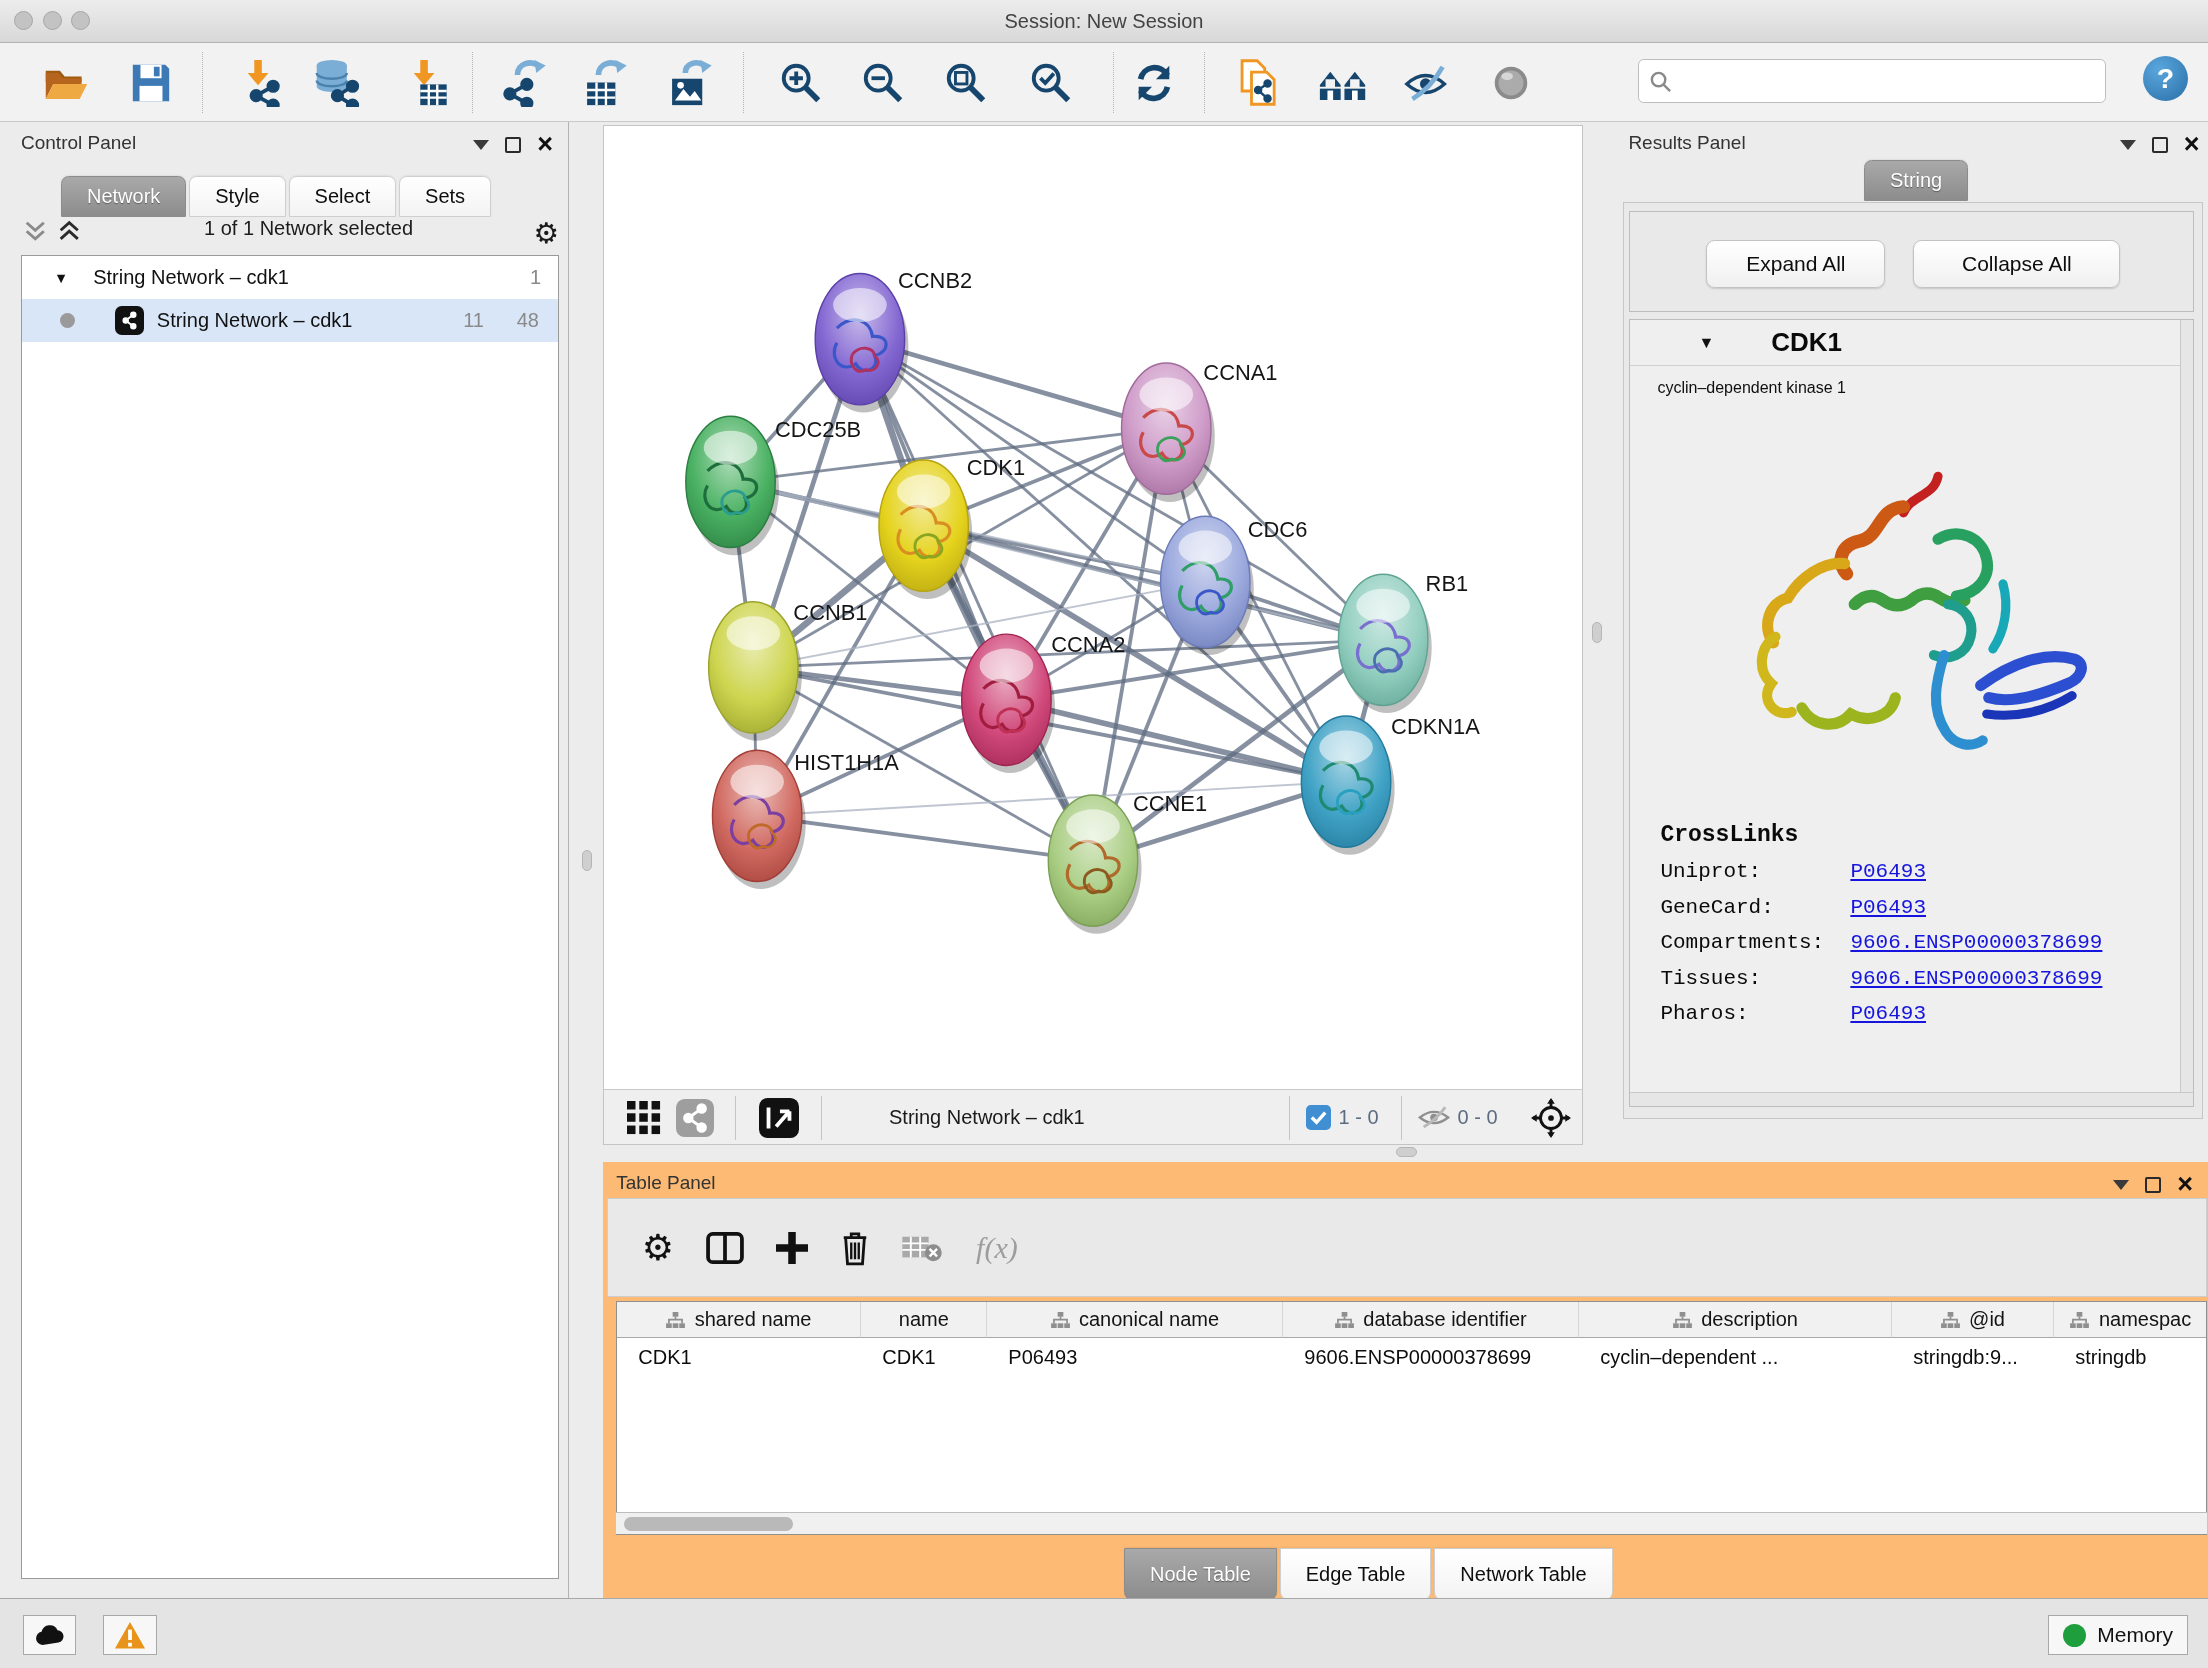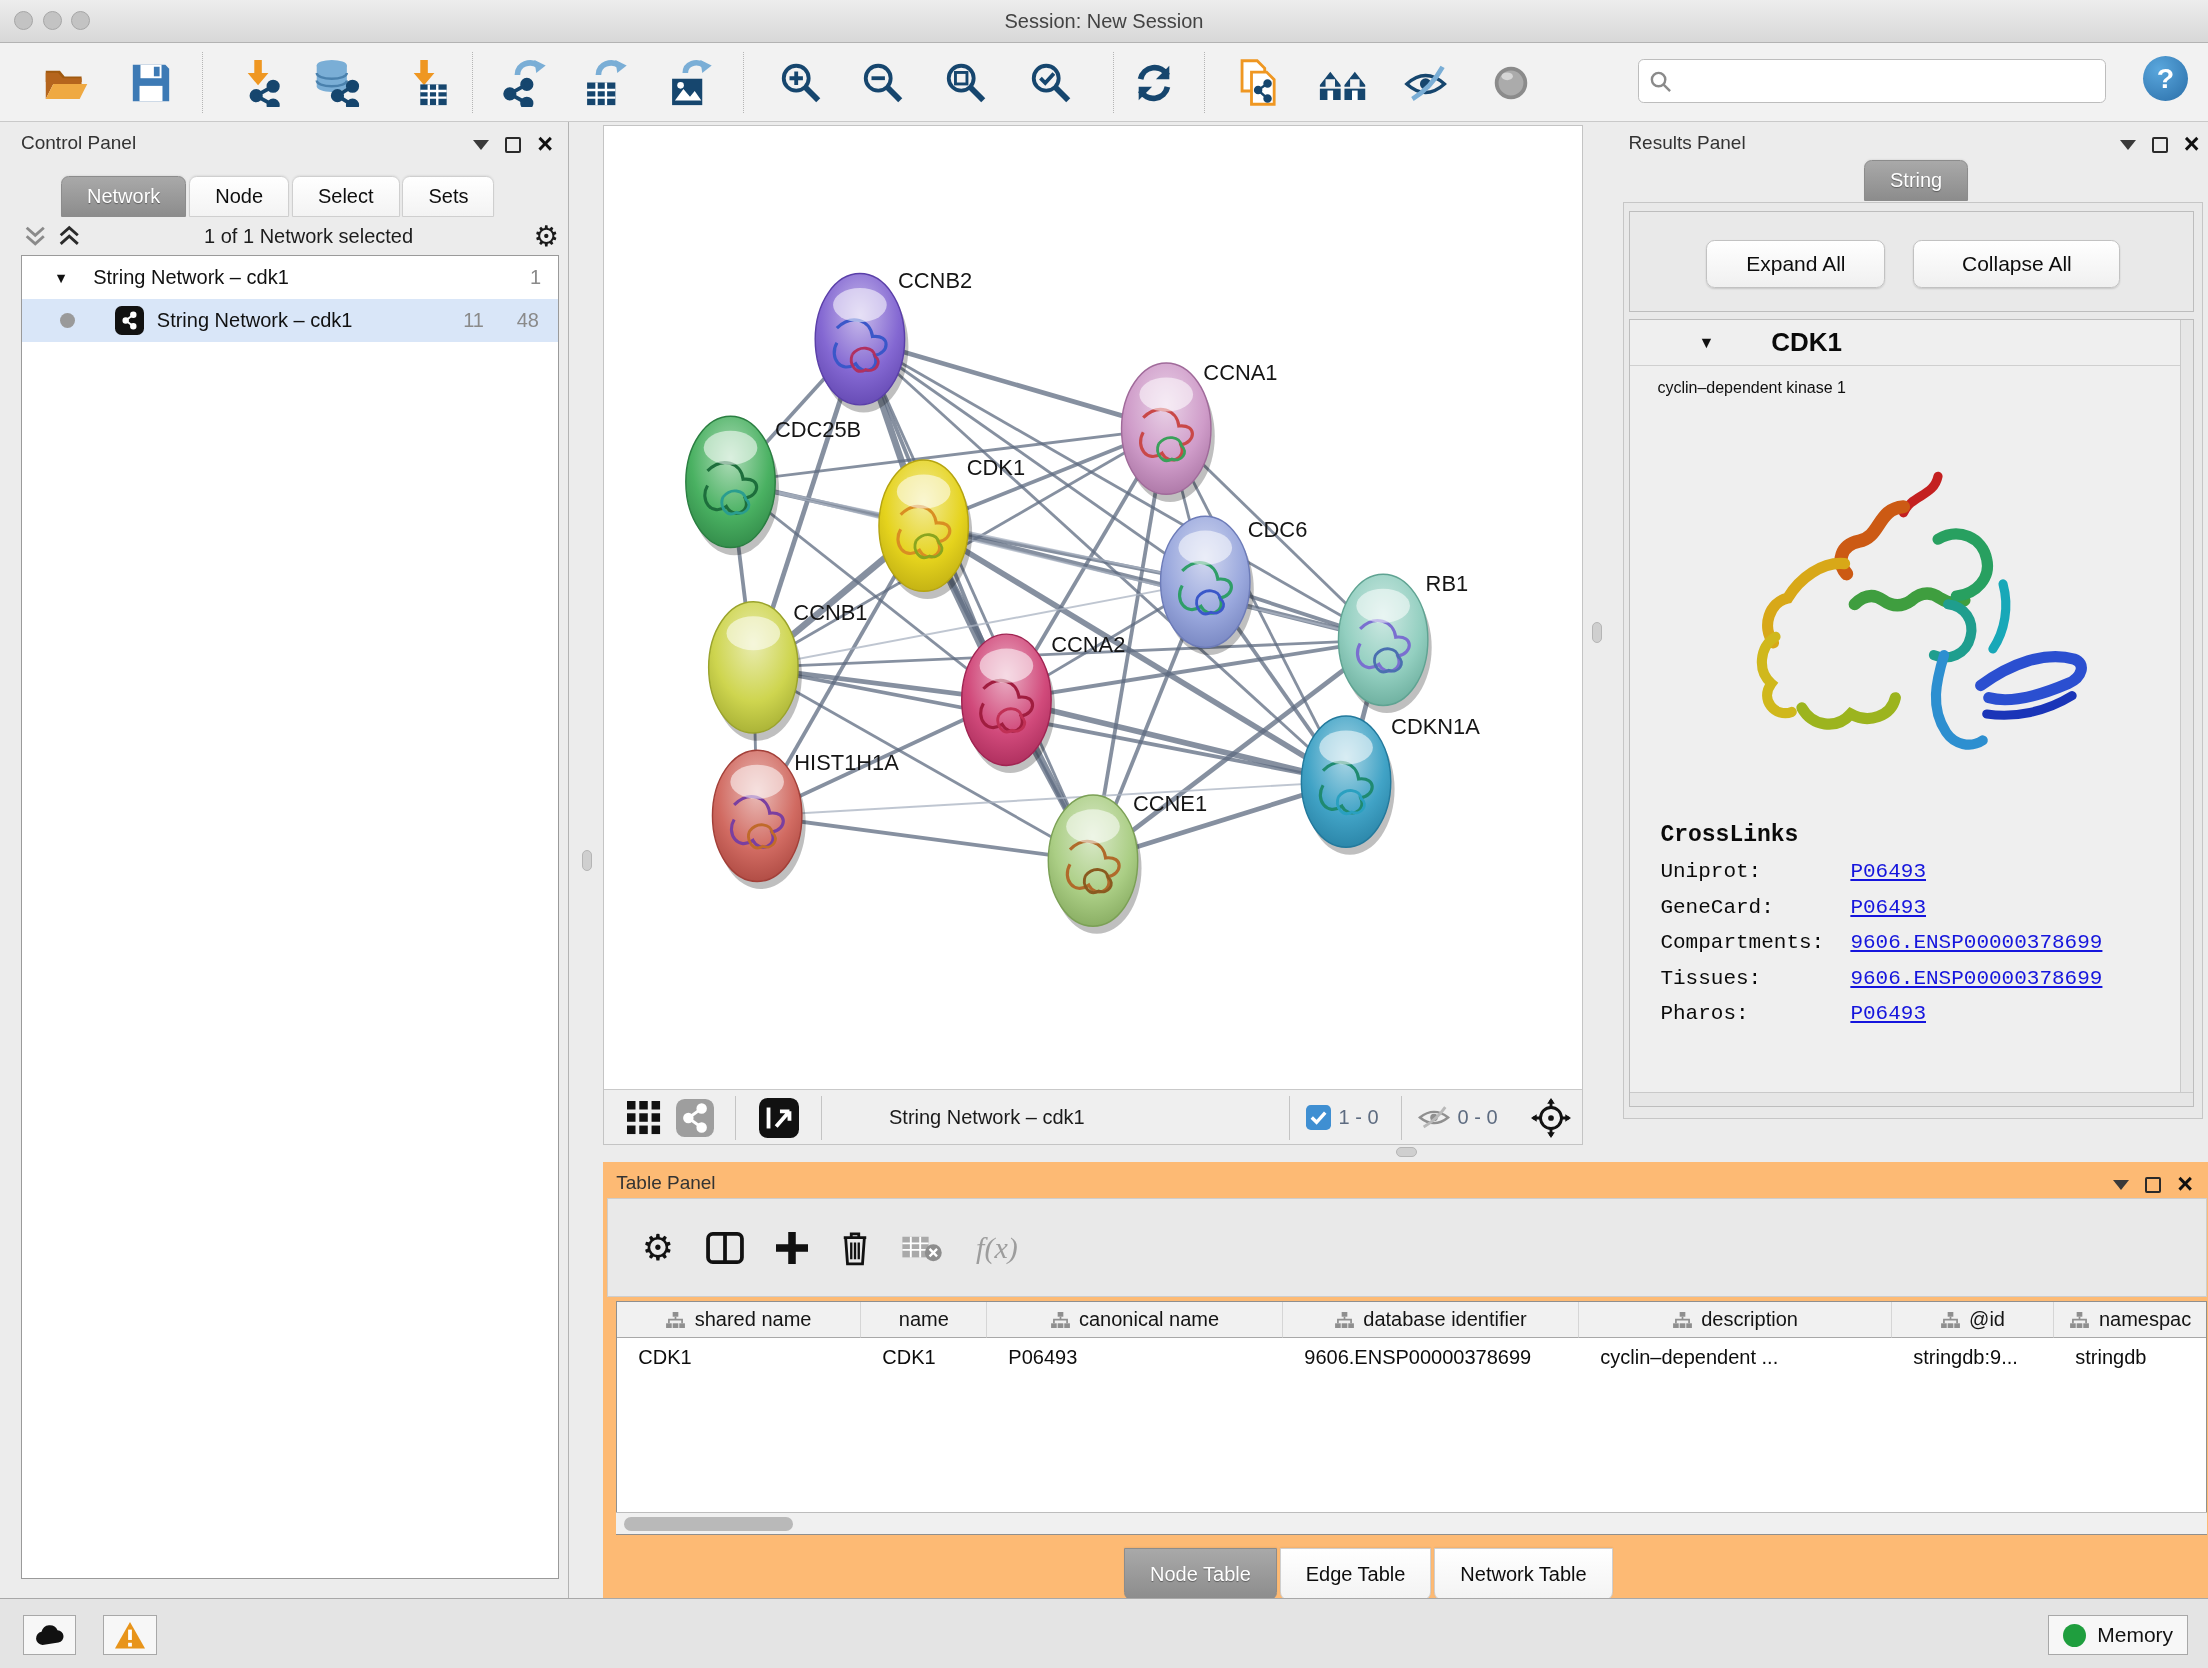--- a/index.html
+++ b/index.html
@@ -34,21 +34,21 @@
   .floatbox{width:16px;height:16px;border:2.4px solid #2a2a2a;border-radius:1.9px}
   .closex{font-size:27px;font-weight:bold;color:#111;line-height:19px}
   .tabs{position:absolute;display:flex;gap:2.9px;align-items:flex-end}
   .tab{height:41px;padding:0 25px;background:linear-gradient(#ffffff,#f3f3f3);border:1px solid #cfcfcf;
     border-radius:7.6px 7.6px 0 0;font-size:20px;color:#0d0d0d;display:flex;align-items:center;box-shadow:0 -1px 1.9px rgba(0,0,0,.06)}
   .tab.active{background:linear-gradient(#a9a9a9,#8c8c8c);color:#fff;text-shadow:0 1px 1px rgba(0,0,0,.4);border-color:#8c8c8c}
   .btabs .tab{border-radius:0 0 7.6px 7.6px;height:52px}
 
   
   #control-panel{position:absolute;left:0;top:122px;width:569px;height:1476px;background:#ececec;border-right:1px solid #b3b3b3}
-  #cp-toolbar{position:absolute;left:21px;top:95px;width:538px;height:38px;display:flex;align-items:center}
+  #cp-toolbar{position:absolute;left:21px;top:95px;width:538px;height:38px;display:flex;}
   #cp-status{flex:1;text-align:center;font-size:20px;color:#1c1c1c}
   #cp-tree{position:absolute;left:21px;top:133px;width:538px;height:1324px;background:#fff;border:1px solid #9a9a9a}
   .tree-row{position:relative;height:43px;display:flex;align-items:center;font-size:20px;color:#111}
   .tree-row .cnt{position:absolute;color:#8a8a8a}
   #row-net{background:#d9e6f8}
   .app-sq{width:28.5px;height:28.5px;border-radius:6.7px;background:#111;display:flex;align-items:center;justify-content:center}
 
   
   #network-view{position:absolute;left:603px;top:125px;width:980px;height:1020px;background:#fff;border:1px solid #c4c4c4}
   #net-svg{position:absolute;left:0;top:0}
@@ -288,21 +288,21 @@
 
   <section id="control-panel">
     <div class="phead" style="left:21px;top:9.5px">Control Panel</div>
     <div class="winbtns" style="right:15px;top:13.3px">
       <span class="caret-down"></span>
       <span class="floatbox"></span>
       <span class="closex">×</span>
     </div>
     <div class="tabs" style="left:61px;top:54px">
       <div class="tab active">Network</div>
-      <div class="tab">Node</div>
+      <div class="tab">Style</div>
       <div class="tab">Select</div>
       <div class="tab">Sets</div>
     </div>
     <div id="cp-toolbar">
       <svg width="28.5" height="28.5" viewBox="0 0 30 30">
         <path d="M6,6 l9,8 9,-8 M6,15 l9,8 9,-8" stroke="#8a8a8a" stroke-width="3" fill="none"></path>
       </svg>
       <svg width="28.5" height="28.5" viewBox="0 0 30 30" style="margin-left:5.7px">
         <path d="M6,14 l9,-8 9,8 M6,23 l9,-8 9,8" stroke="#2a2a2a" stroke-width="3" fill="none"></path>
       </svg>

